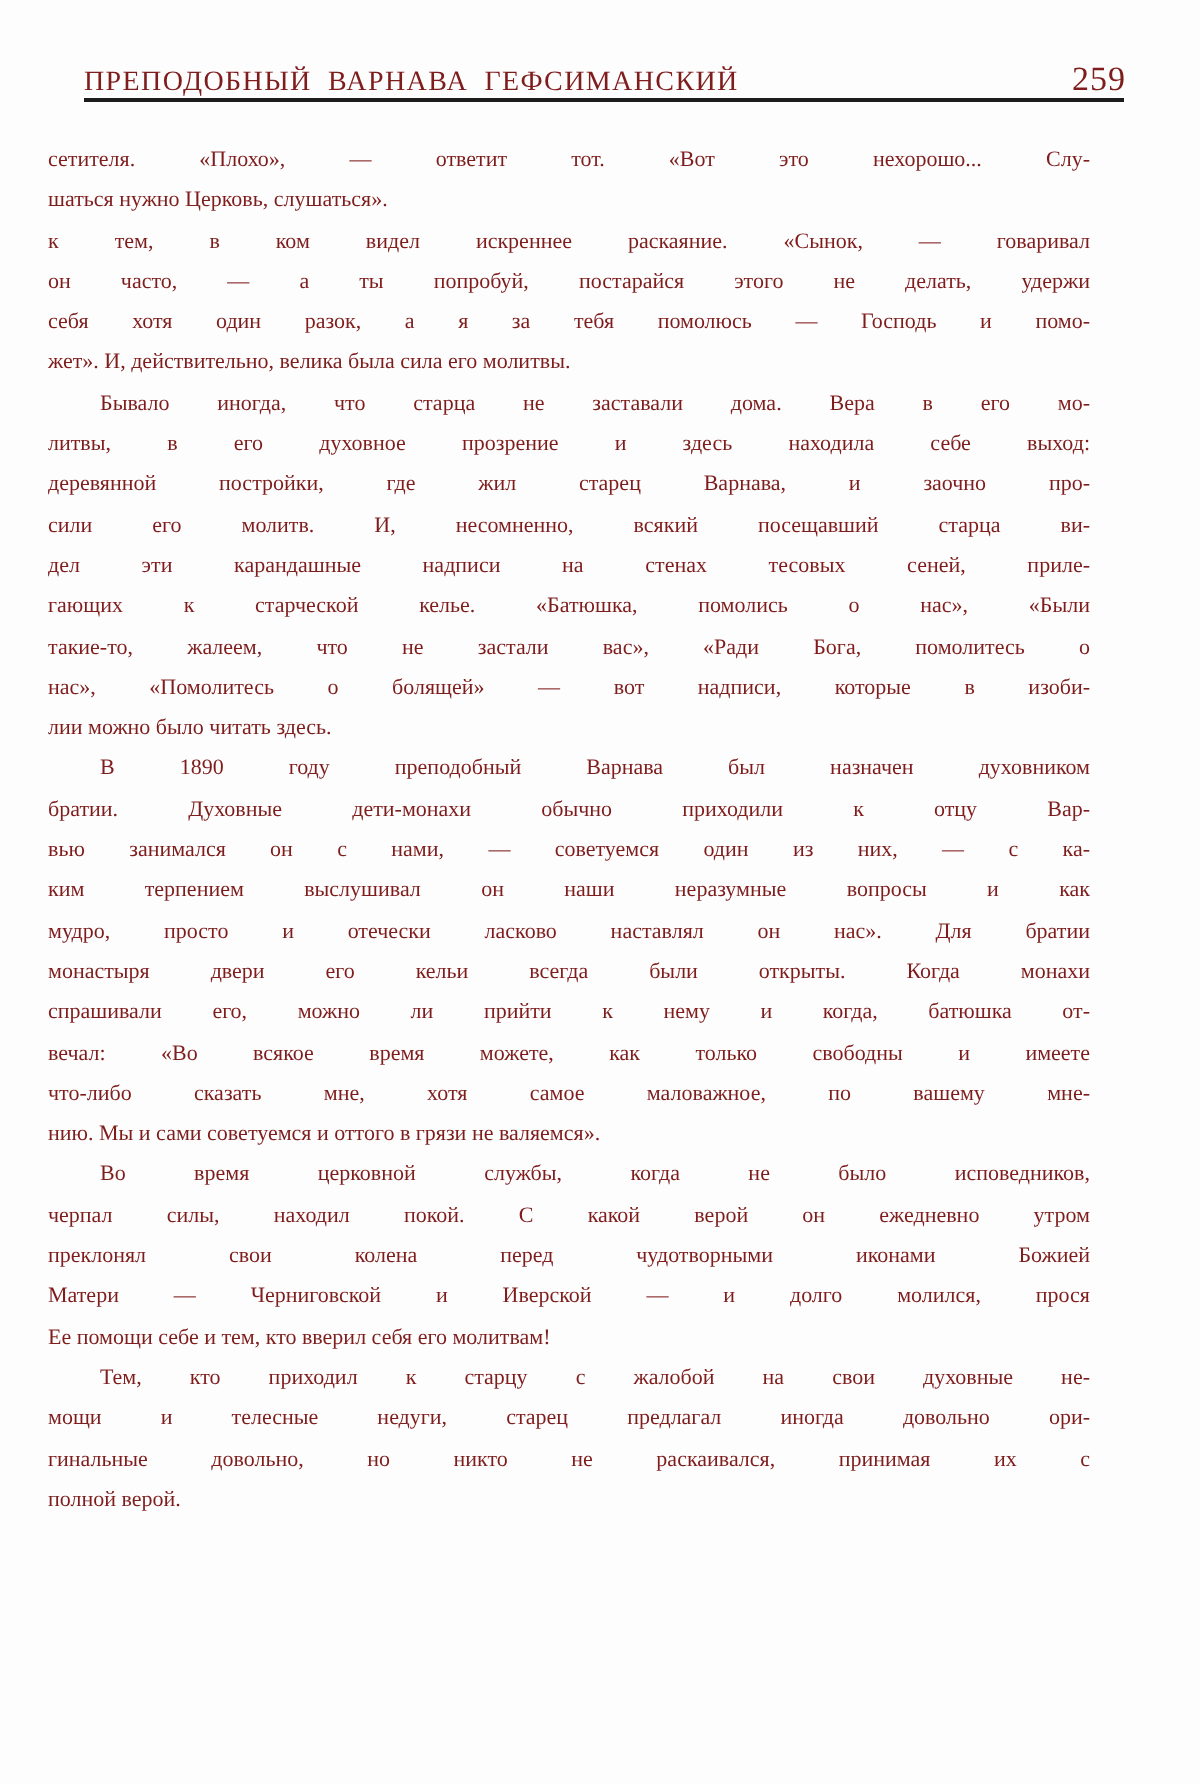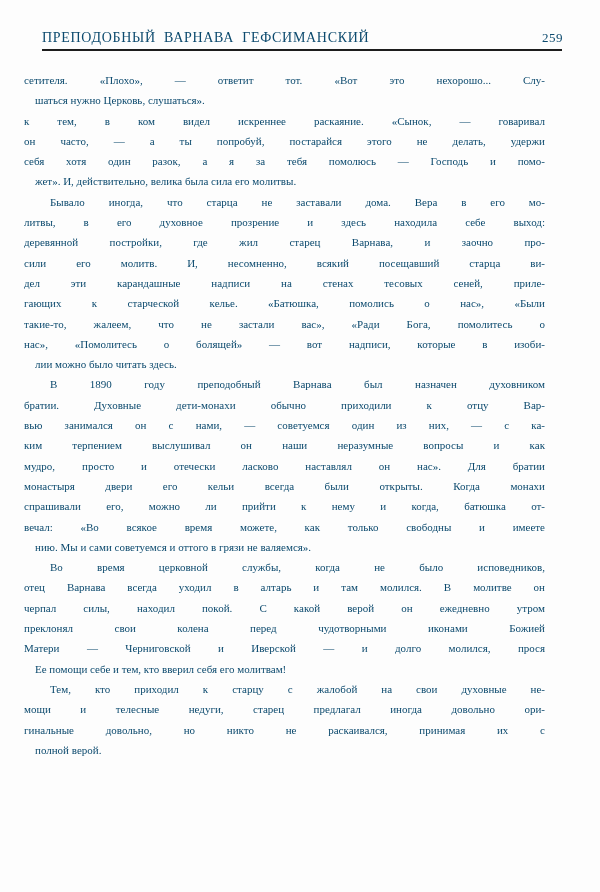--- a/index.html
+++ b/index.html
@@ -6,37 +6,37 @@
   body {
     width: 600px; height: 892px;
     background: #ffffff;
     overflow: hidden;
   }
   .page {
     position: relative;
     width: 600px; height: 892px;
     background: #fdfdfd;
     font-family: "Liberation Serif", "DejaVu Serif", serif;
-    color: #0c4a6e;
+    color: #7f1d1d;
   }
   .running-header {
     position: absolute;
     left: 42px; right: 37px; top: 30px;
     display: flex;
     justify-content: space-between;
     align-items: baseline;
   }
   .running-title {
     font-size: 14px;
     letter-spacing: 0.7px;
     word-spacing: 4px;
     white-space: nowrap;
   }
   .page-number {
-    font-size: 13px;
+    font-size: 17px;
     letter-spacing: 0.5px;
   }
   .header-rule {
     position: absolute;
     left: 42px; right: 38px; top: 49px;
     height: 2px;
     background: #1d1d1d;
   }
   .text-body {
     position: absolute;
@@ -44,21 +44,21 @@
     width: 521px;
     font-size: 11px;
     line-height: 20.3px;
   }
   .para { margin: 0; padding: 0; }
   .line {
     text-align: justify;
     text-align-last: justify;
     white-space: normal;
   }
-  .line.last { text-align-last: left; margin-left: 11px; }
+  .line.last { text-align-last: left; }
   .line.indent { text-indent: 26px; }
 </style>
 </head>
 <body>
 
 <div class="page">
   <div class="running-header">
     <span class="running-title">ПРЕПОДОБНЫЙ ВАРНАВА ГЕФСИМАНСКИЙ</span>
     <span class="page-number">259</span>
   </div>
@@ -87,25 +87,25 @@
       </div>
       <div class="para">
         <div class="line indent">В 1890 году преподобный Варнава был назначен духовником</div>
         <div class="line">братии. Духовные дети-монахи обычно приходили к отцу Вар-</div>
         <div class="line">вью занимался он с нами, — советуемся один из них, — с ка-</div>
         <div class="line">ким терпением выслушивал он наши неразумные вопросы и как</div>
         <div class="line">мудро, просто и отечески ласково наставлял он нас». Для братии</div>
         <div class="line">монастыря двери его кельи всегда были открыты. Когда монахи</div>
         <div class="line">спрашивали его, можно ли прийти к нему и когда, батюшка от-</div>
         <div class="line">вечал: «Во всякое время можете, как только свободны и имеете</div>
+        <div class="line">что-либо сказать мне, хотя самое маловажное, по вашему мне-</div>
         <div class="line last">нию. Мы и сами советуемся и оттого в грязи не валяемся».</div>
       </div>
       <div class="para">
         <div class="line indent">Во время церковной службы, когда не было исповедников,</div>
-        <div class="line">отец Варнава всегда уходил в алтарь и там молился. В молитве он</div>
         <div class="line">черпал силы, находил покой. С какой верой он ежедневно утром</div>
         <div class="line">преклонял свои колена перед чудотворными иконами Божией</div>
         <div class="line">Матери — Черниговской и Иверской — и долго молился, прося</div>
         <div class="line last">Ее помощи себе и тем, кто вверил себя его молитвам!</div>
       </div>
       <div class="para">
         <div class="line indent">Тем, кто приходил к старцу с жалобой на свои духовные не-</div>
         <div class="line">мощи и телесные недуги, старец предлагал иногда довольно ори-</div>
         <div class="line">гинальные довольно, но никто не раскаивался, принимая их с</div>
         <div class="line last">полной верой.</div>

